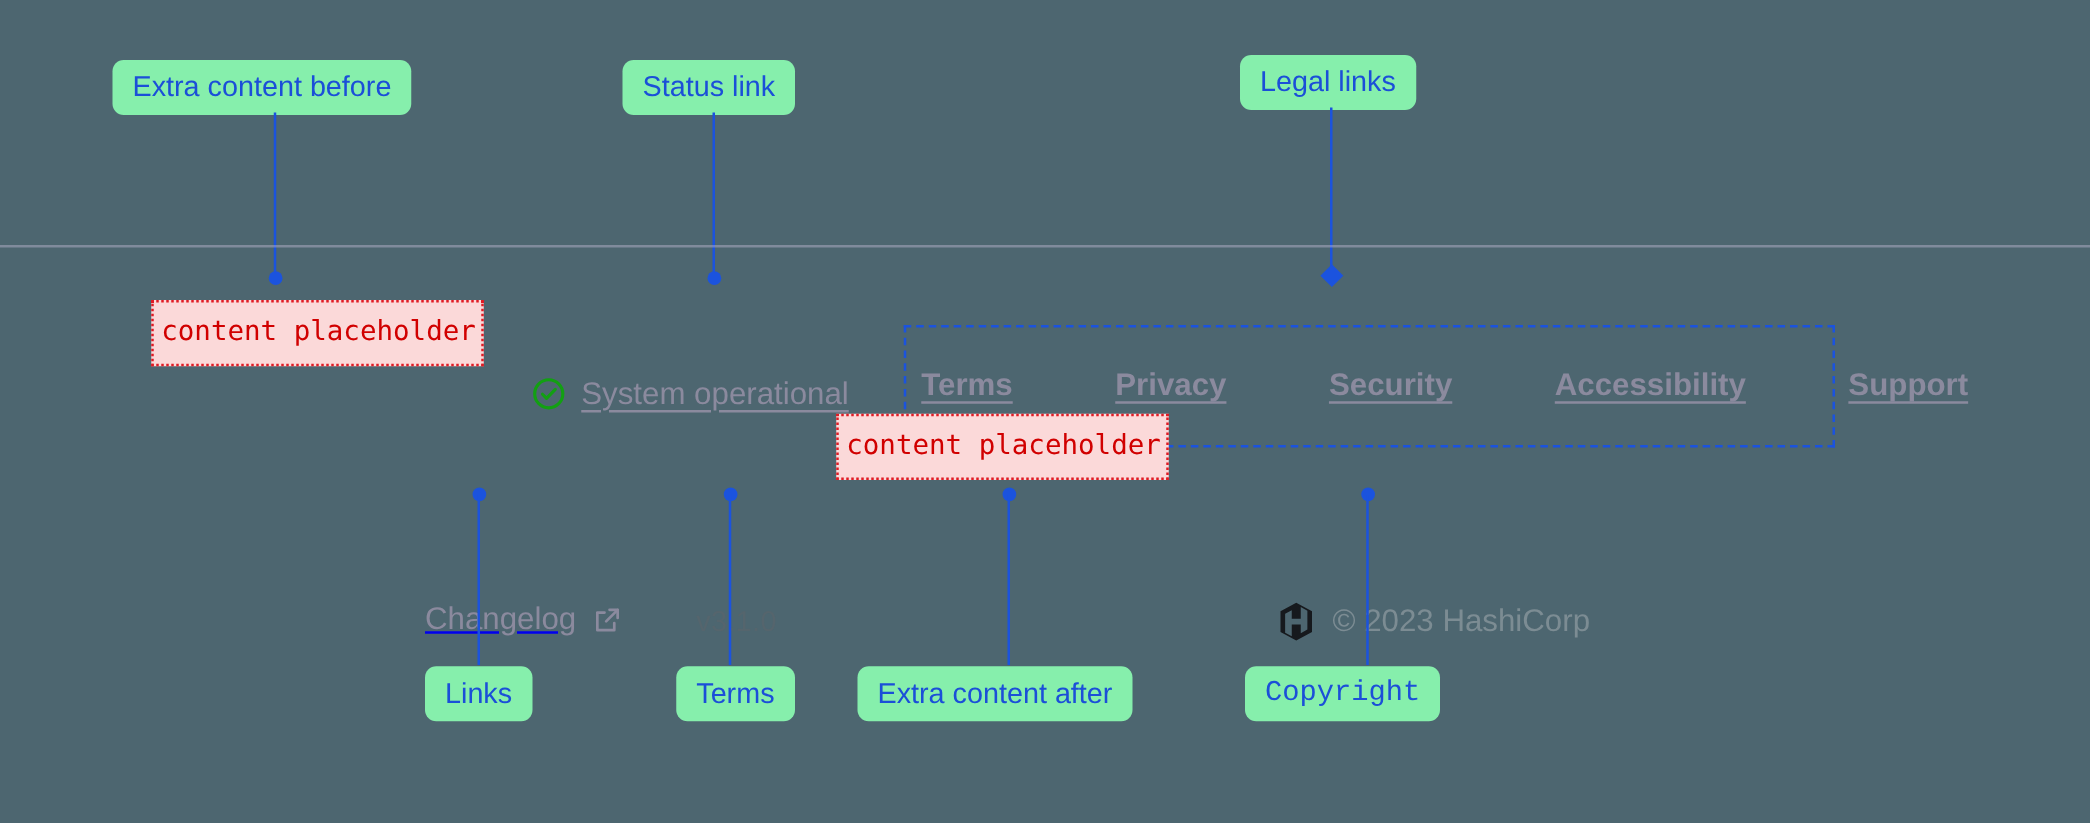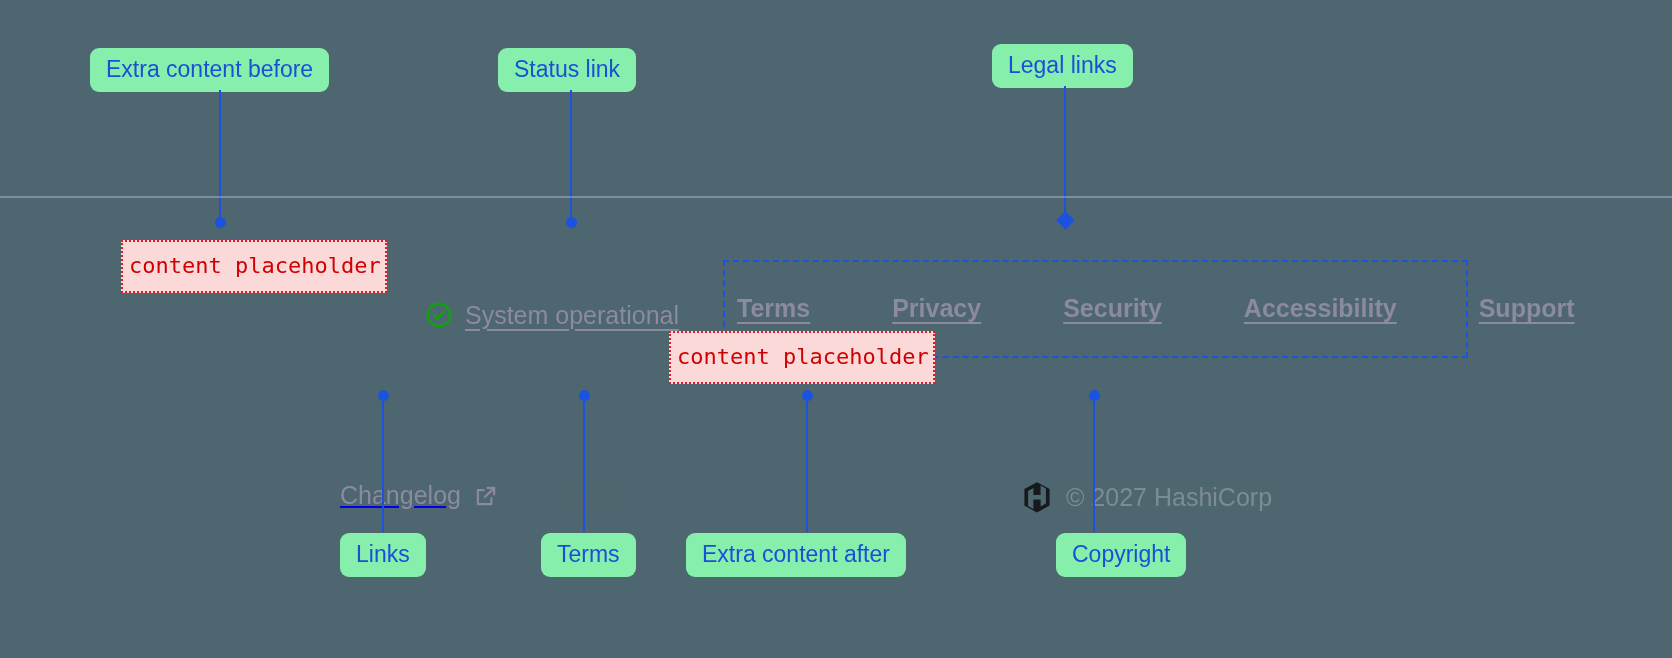--- a/index.html
+++ b/index.html
@@ -241,21 +241,21 @@
     </div>
 
     <div class="copyright">
       <span>
         <svg width="32" height="33" viewBox="0 0 32 33" fill="#16191d">
           <path d="M16 1.2 L3.4 8.0 V24.6 L16 31.4 L28.6 24.6 V8.0 Z
                    M24.9 22.6 L19.6 25.5 V18.6 H12.4 V28.0 L7.1 25.1 V10.0
                    L12.4 7.1 V14.0 H19.6 V4.6 L24.9 7.5 Z"></path>
         </svg>
       </span>
-      <span class="copyright-text">© 2027 HashiCorp</span>
+      <span class="copyright-text">© 2023 HashiCorp</span>
     </div>
   </div>
 </div>
 
 <div class="dot" style="left:378px; top:390px;"></div>
 <div class="leader" style="left:382px; top:396px; height:136px;"></div>
 <div class="callout" style="left:340px; top:533px;">
   <span>Links</span>
 </div>
 
@@ -266,15 +266,15 @@
 </div>
 
 <div class="dot" style="left:802px; top:390px;"></div>
 <div class="leader" style="left:806px; top:396px; height:136px;"></div>
 <div class="callout" style="left:686px; top:533px;">
   <span>Extra content after</span>
 </div>
 
 <div class="dot" style="left:1089px; top:390px;"></div>
 <div class="leader" style="left:1093px; top:396px; height:136px;"></div>
-<div class="callout" style="left:1056px; top:533px;">
+<div class="callout" style="left:996px; top:533px;font-family:Liberation Mono, monospace;">
   <span>Copyright</span>
 </div>
 
 </body></html>

